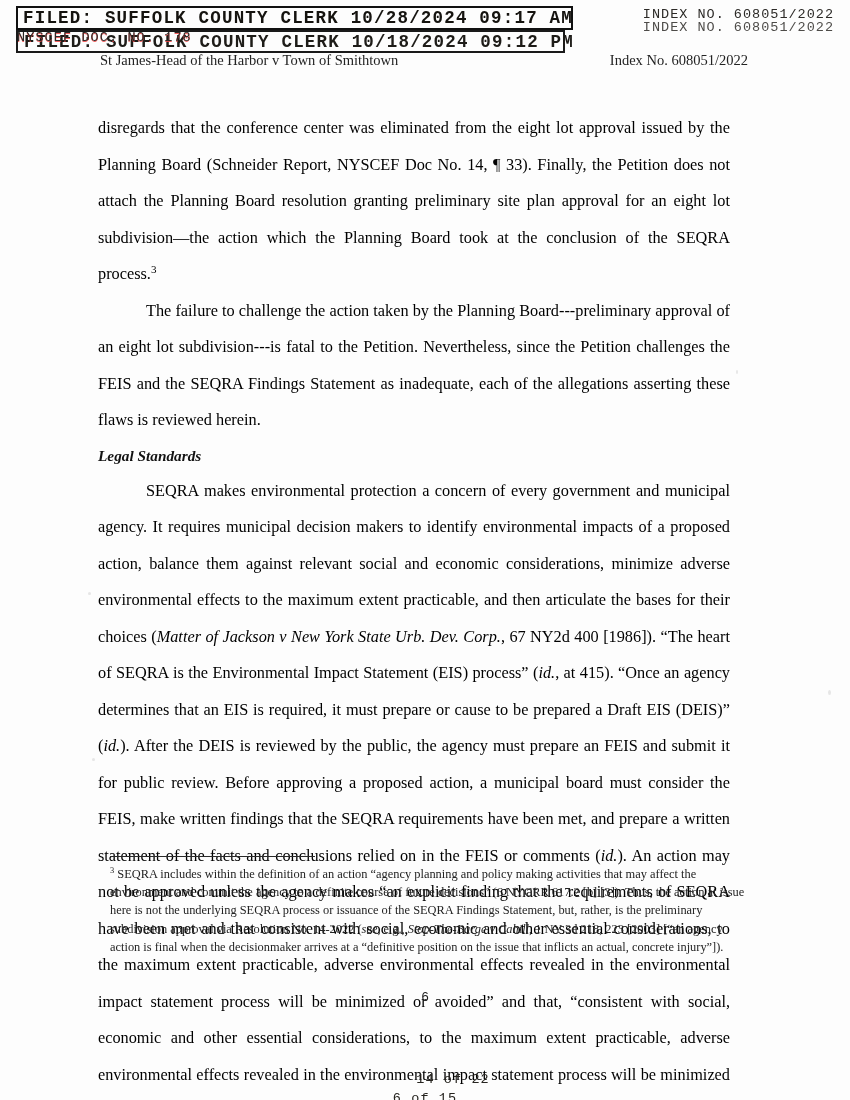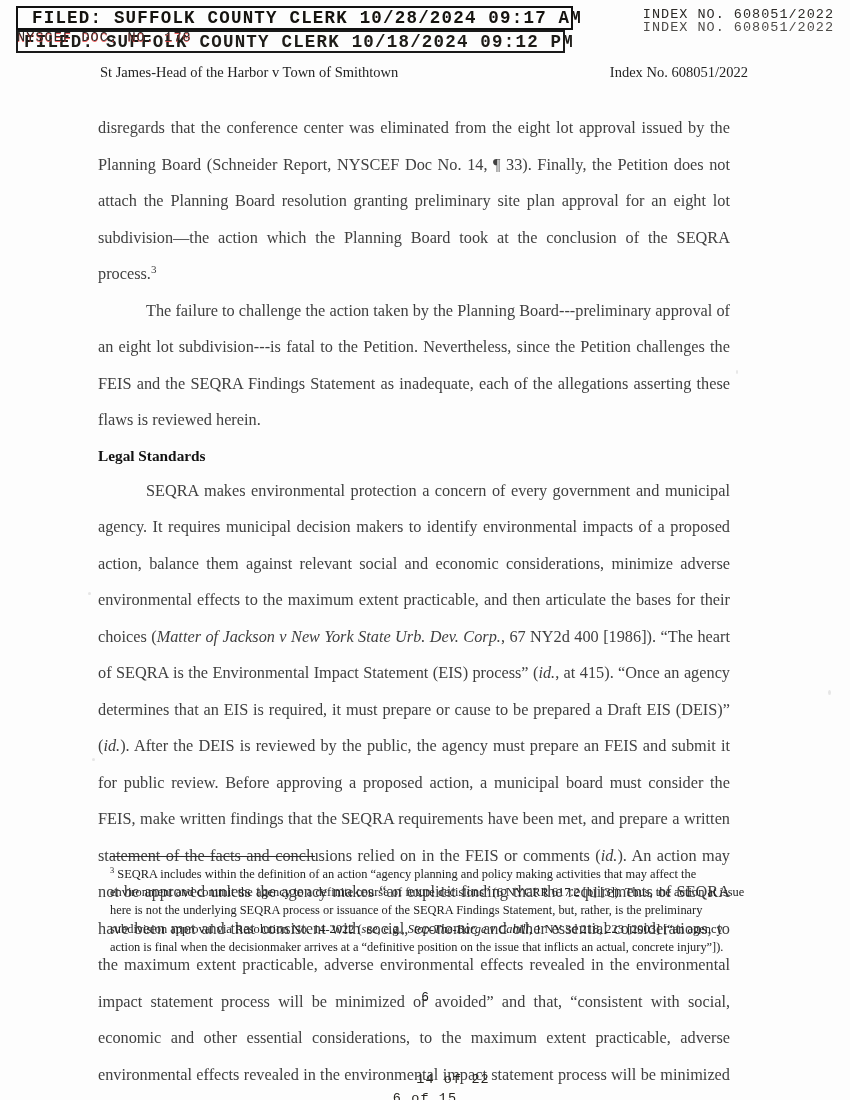--- a/index.html
+++ b/index.html
@@ -33,21 +33,21 @@
     letter-spacing: 1.2px;
     white-space: nowrap;
     background: transparent;
     display: flex;
     align-items: center;
   }
   .filed-box-1 {
     left: 16px; top: 6px;
     width: 557px; height: 24px;
     font-size: 17.5px;
-    padding-left: 14px;
+    padding-left: 5px;
   }
   .filed-box-2 {
     left: 16px; top: 30px;
     width: 549px; height: 23px;
     font-size: 17.5px;
     padding-left: 6px;
     opacity: 0.96;
   }
   .doc-no-1 {
     position: absolute;
@@ -80,50 +80,51 @@
   }
   .index-blk-2 {
     right: 16px; top: 18px;
     color: #3a3835;
     opacity: 0.9;
   }
 
   
   .caption-row {
     position: absolute;
-    left: 100px; top: 64px;
+    left: 100px; top: 52px;
     width: 648px;
     display: flex;
     justify-content: space-between;
     align-items: baseline;
     font-size: 14.5px;
     color: #232323;
   }
 
   
   .body {
     position: absolute;
     left: 98px; top: 110px;
     width: 632px;
   }
   p.para {
     margin: 0 0 0 0;
     text-align: justify;
     text-justify: inter-word;
     font-size: 16.3px;
     line-height: 36.5px;
-    color: #404040;
+    color: #000000;
   }
   p.para.indent { text-indent: 48px; }
   .heading {
     margin: 0;
     font-size: 15.3px;
     font-weight: bold;
     line-height: 34px;
     color: #121212;
+    font-style: italic;
   }
   .it { font-style: italic; }
   sup.fn {
     font-size: 0.68em;
     vertical-align: super;
     line-height: 0;
   }
 
   
   .footnote {

